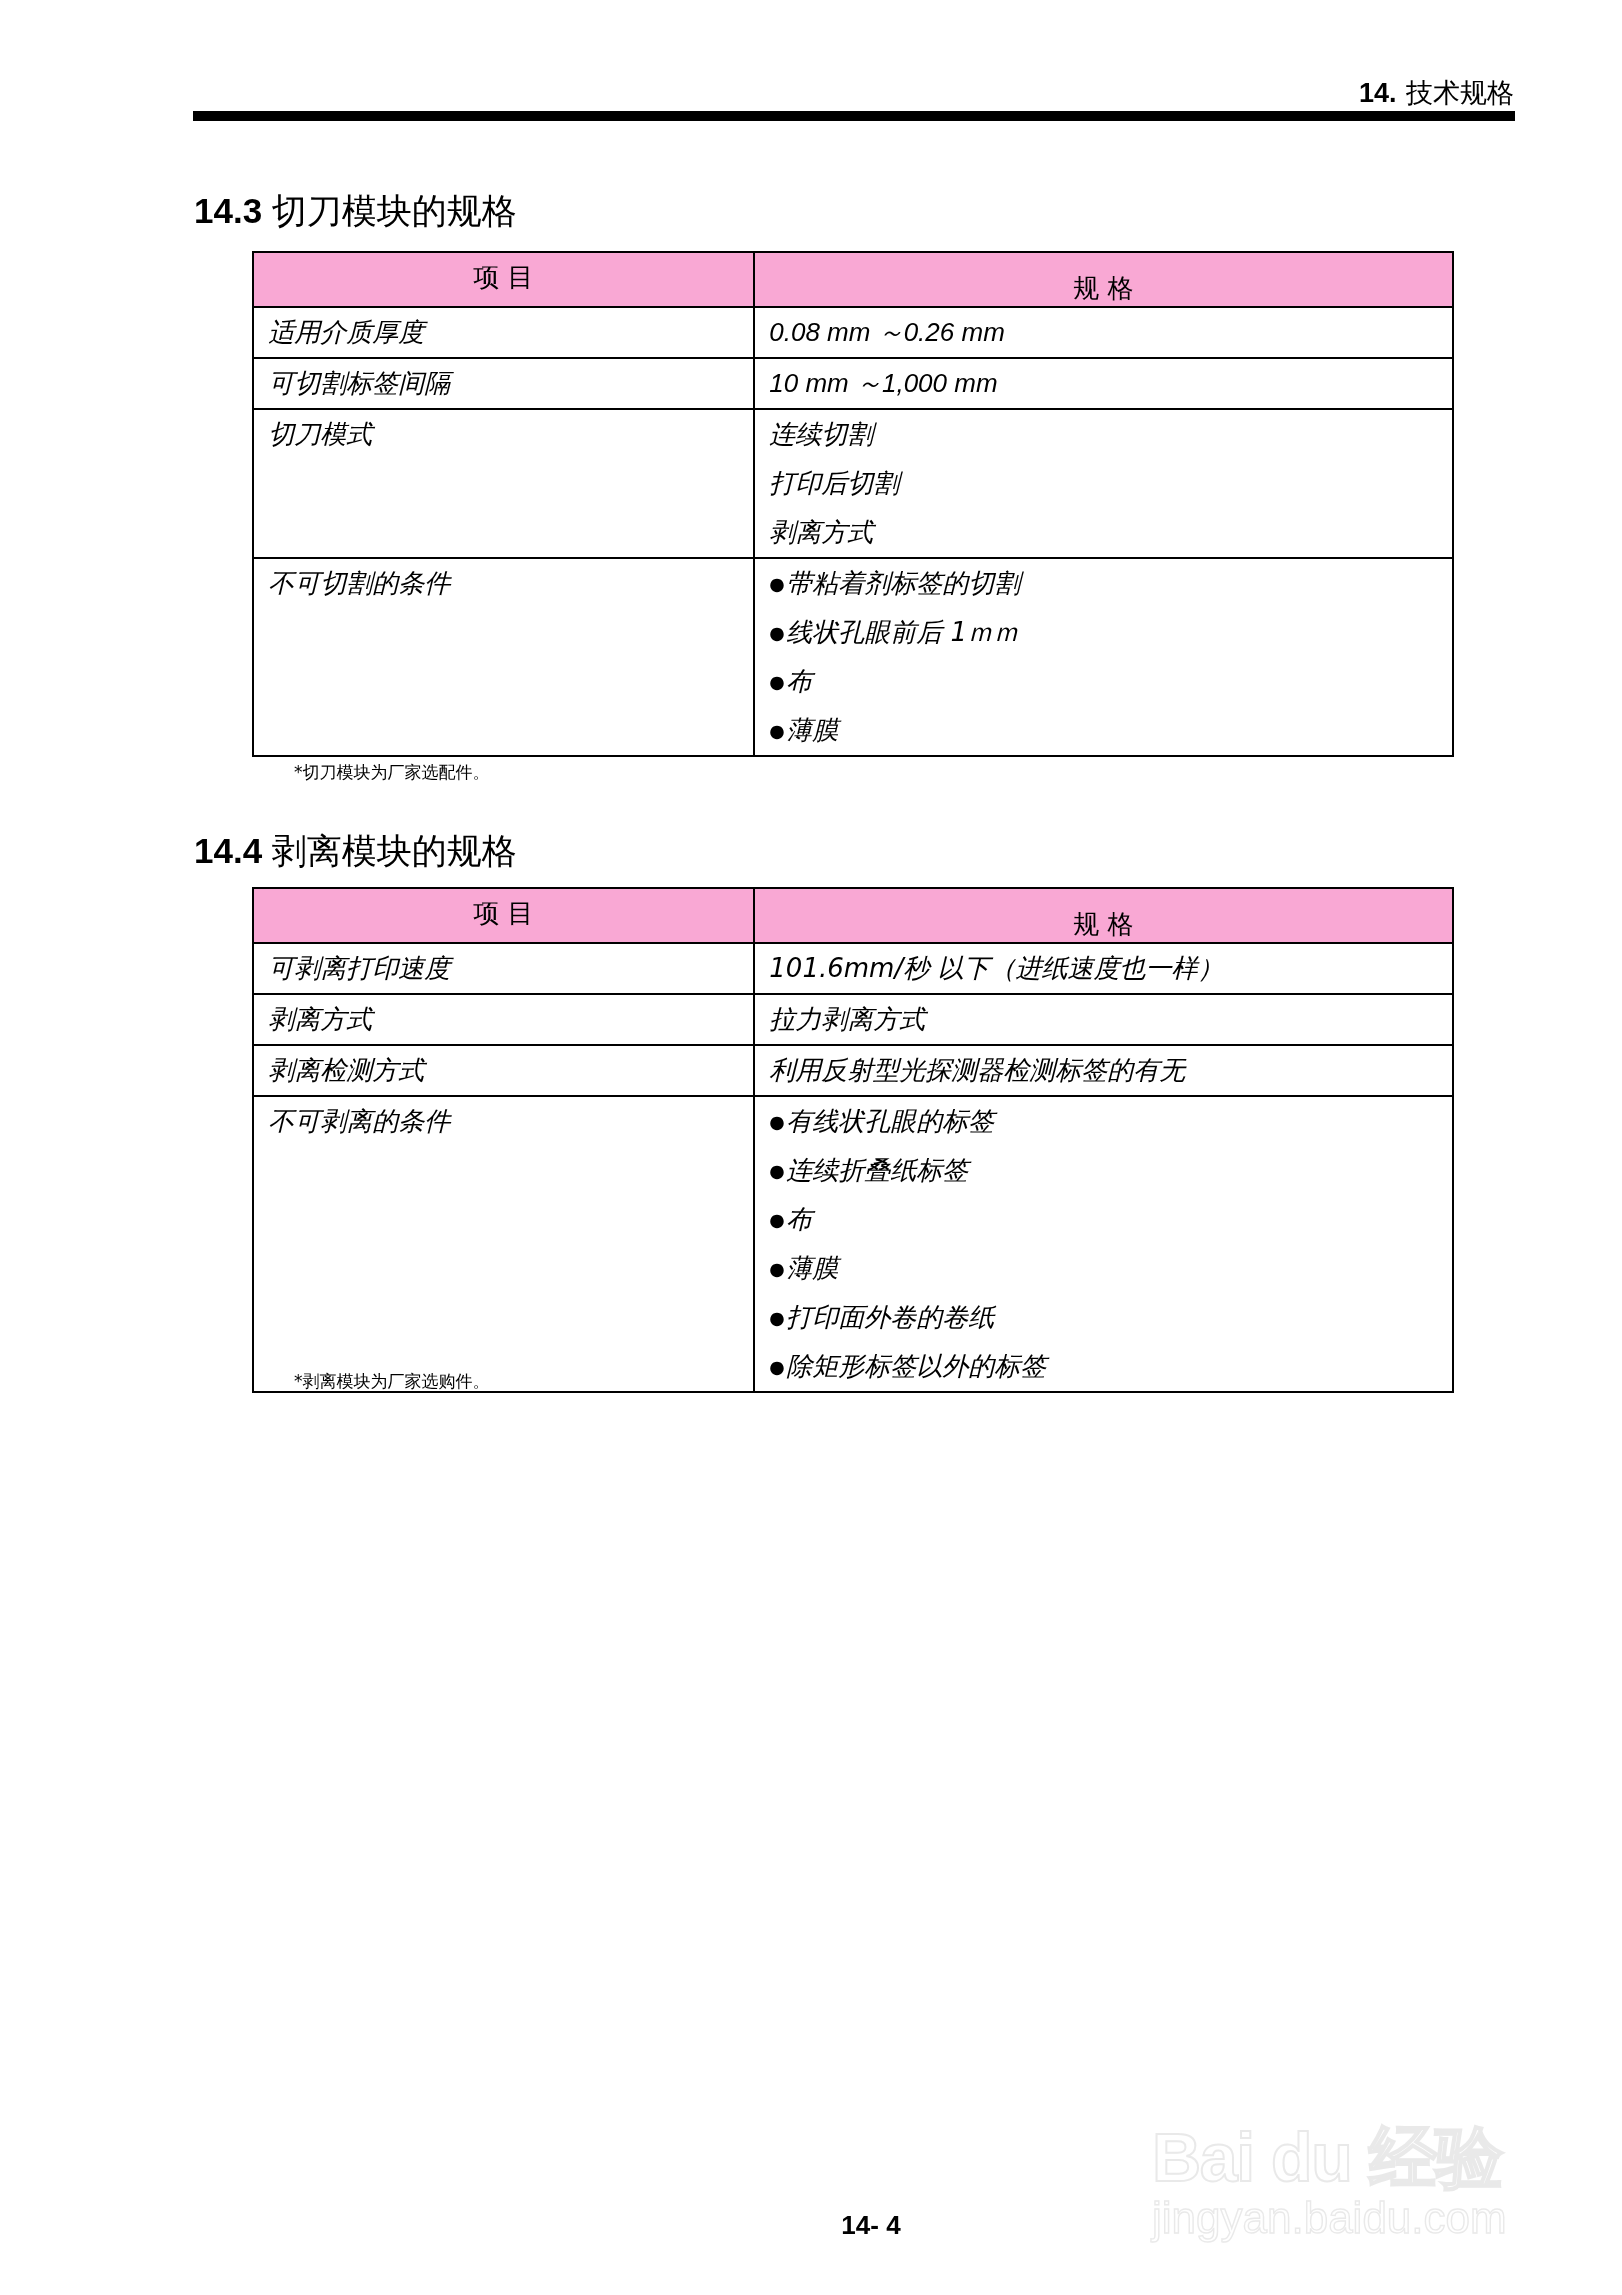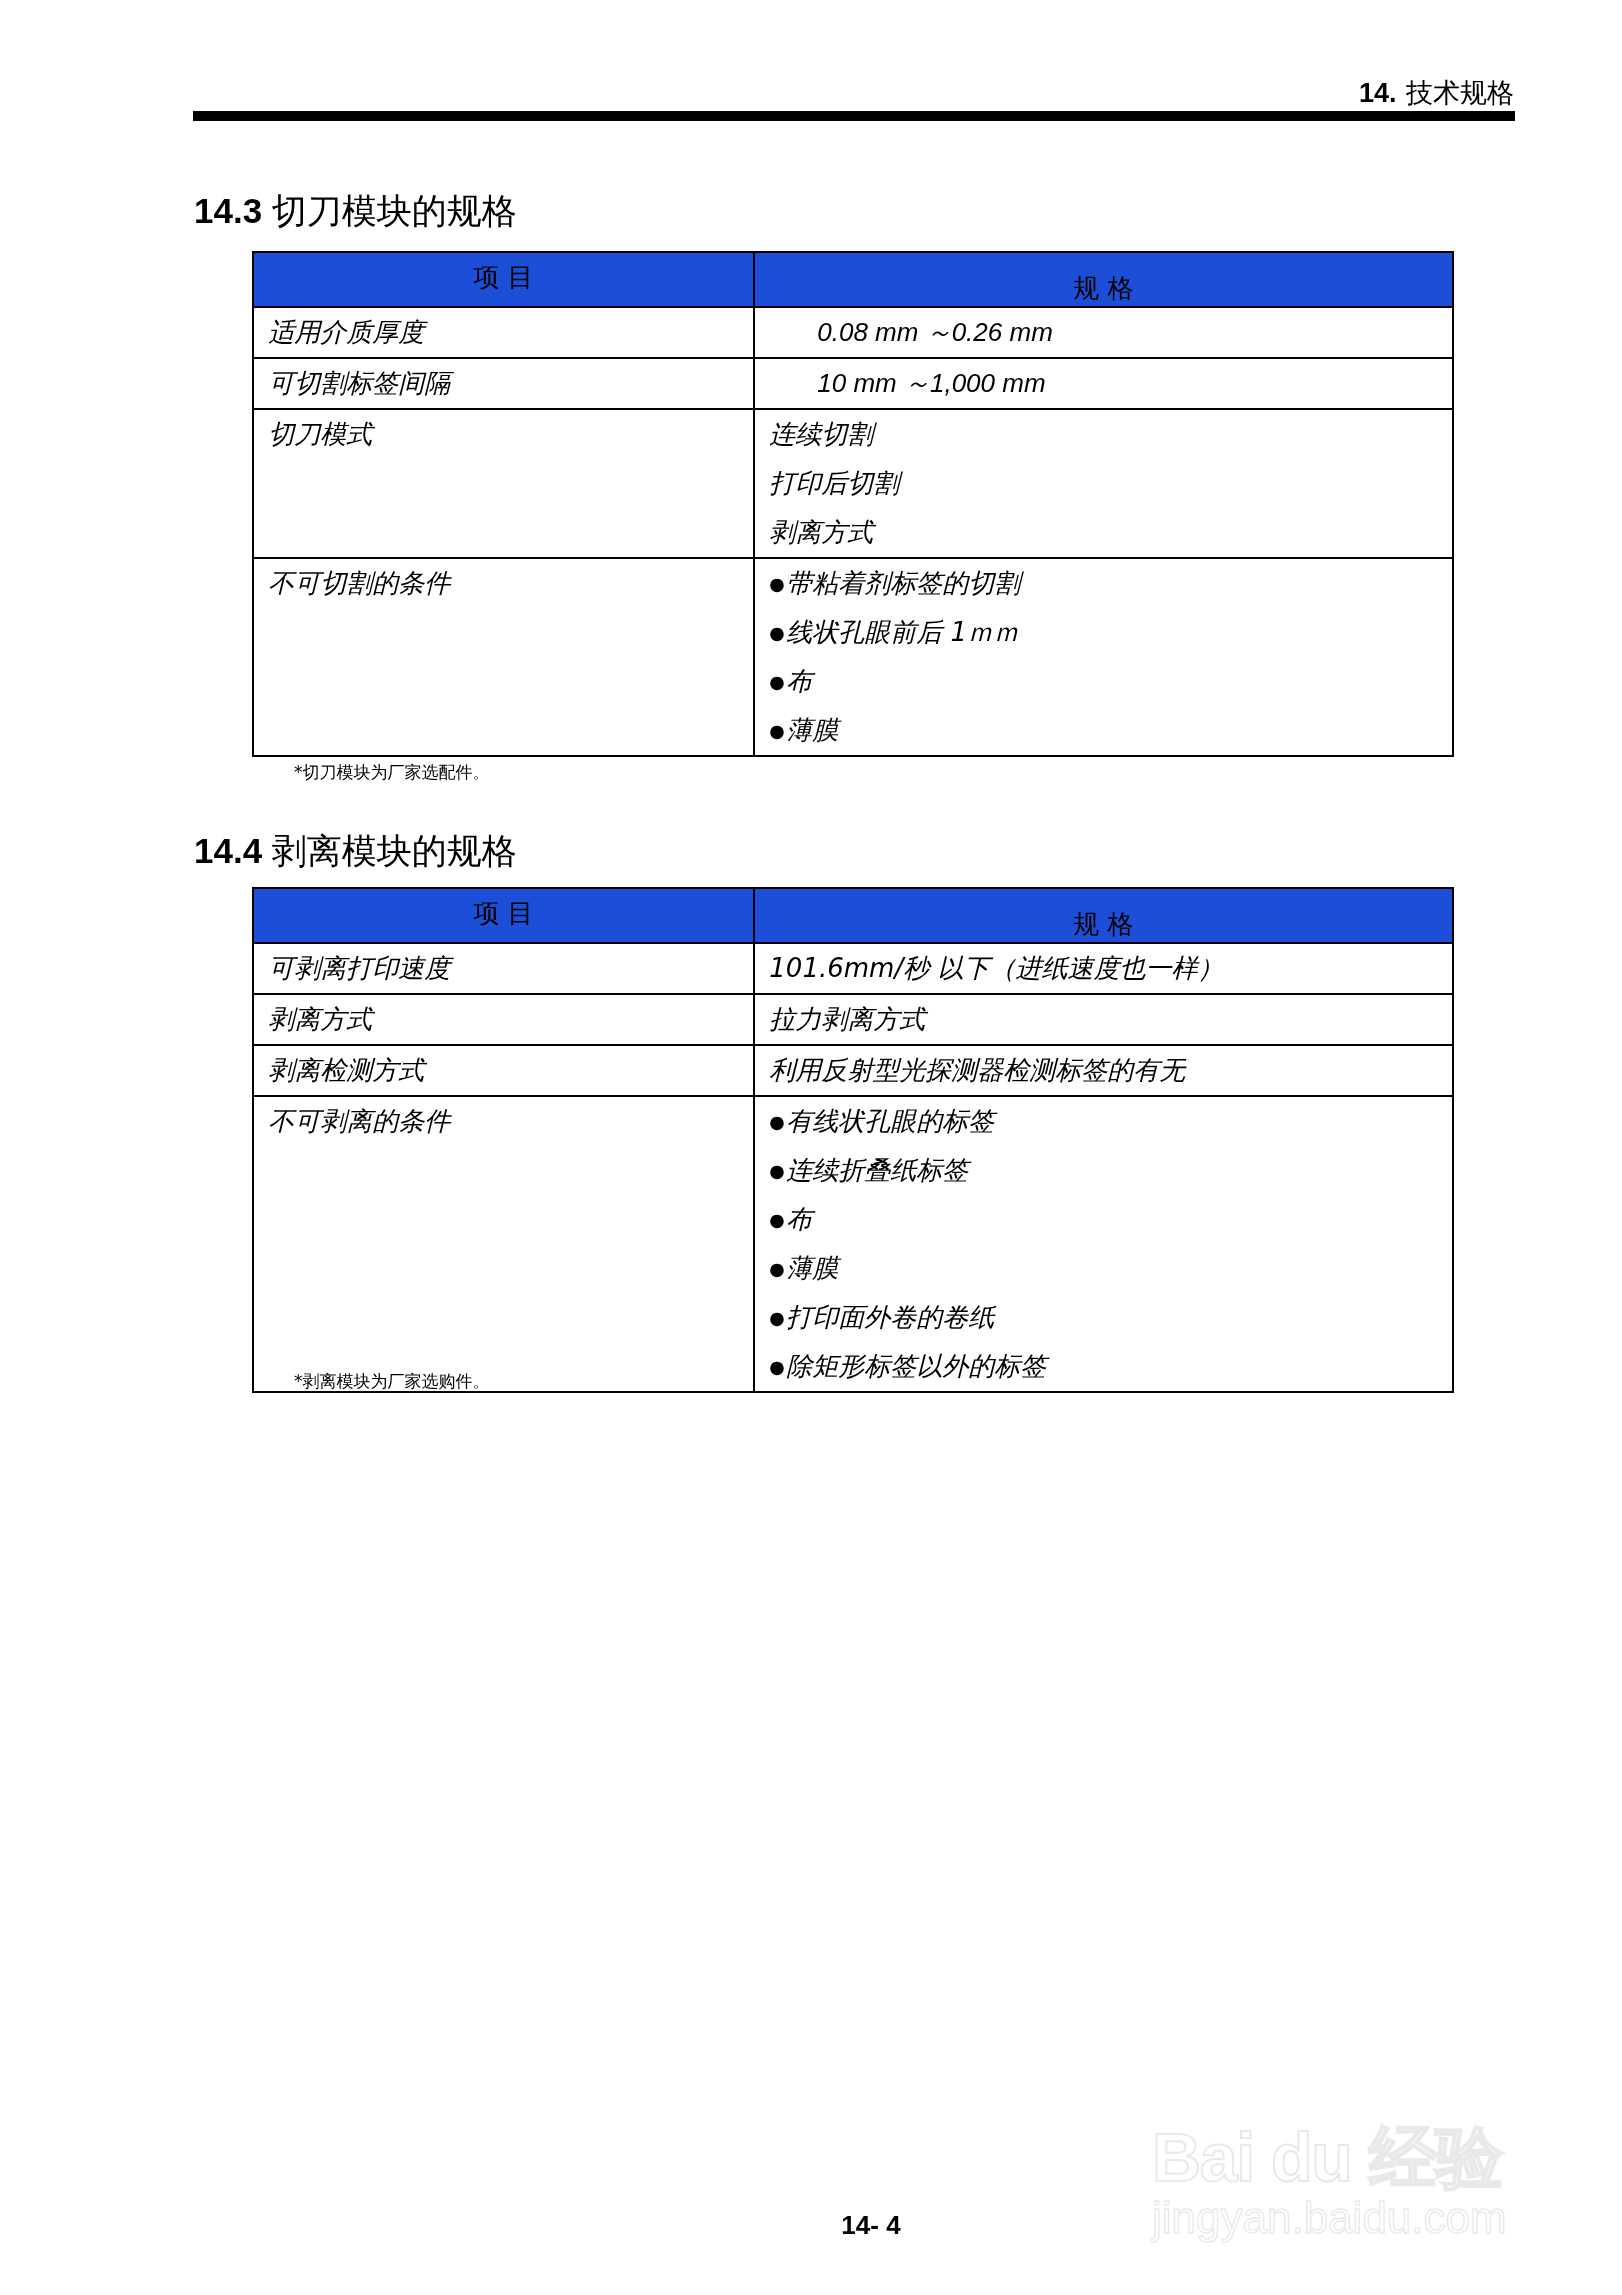--- a/index.html
+++ b/index.html
@@ -5,26 +5,26 @@
   html, body { margin:0; padding:0; background:#ffffff; }
   body { width:1622px; height:2295px; position:relative; overflow:hidden;
          font-family:"DejaVu Sans","Liberation Sans",sans-serif; color:#000; }
   .running-header { position:absolute; right:108px; top:74px; font-size:27px; line-height:38px; white-space:nowrap; }
   .running-header .num { font-family:"Liberation Sans",sans-serif; font-weight:bold; margin-right:9.5px; }
   .header-bar { position:absolute; left:193px; top:111px; width:1322px; height:9.5px; background:#000; }
   .section-title { position:absolute; left:194px; font-size:35px; line-height:44px; white-space:nowrap; }
   .section-title .sec-num { font-family:"Liberation Sans",sans-serif; font-weight:bold; margin-right:9.5px; }
   table.spec { position:absolute; left:252px; width:1202px; border-collapse:collapse; table-layout:fixed; }
   table.spec td, table.spec th { border:2.7px solid #000; vertical-align:top; padding:0 0 0 14.3px; font-weight:normal; text-align:left; }
-  table.spec th { background:#1d4ed8; text-align:center; padding:0; font-size:26px; }
+  table.spec th { background:#f9a8d4; text-align:center; padding:0; font-size:26px; }
   table.spec th.col-item { vertical-align:top; padding-top:6.8px; height:42px; }
   table.spec th.col-spec { vertical-align:middle; padding-top:18px; }
   table.spec td { font-size:26px; }
   .line { height:49px; line-height:49px; white-space:nowrap;font-style:italic; }
-  .latin { font-family:"Liberation Sans",sans-serif;margin-left:48px; }
+  .latin { font-family:"Liberation Sans",sans-serif; }
   .bullet { font-size:17.7px; vertical-align:middle; margin-right:1.4px; }
   .footnote { position:absolute; left:294px; font-size:17px; line-height:34px; white-space:nowrap; }
   .page-number { position:absolute; left:0; width:1742px; top:2208px; text-align:center; font-family:"Liberation Sans",sans-serif; font-weight:bold; font-size:26px; line-height:34px; }
   .watermark { position:absolute; left:1152px; top:2072px; width:382px; height:177px; opacity:0.55; }
   .wm-brand { position:absolute; left:0; top:41px; font-family:"Liberation Sans",sans-serif; font-weight:bold; font-size:68px; color:#fff;
               -webkit-text-stroke:2px #d8d8d8; letter-spacing:-1.4px; white-space:nowrap; }
   .wm-url { position:absolute; left:0; top:121px; font-family:"Liberation Sans",sans-serif; font-size:44px; color:#fff;
             -webkit-text-stroke:1.4px #d8d8d8; white-space:nowrap; }
 </style>
 </head>

